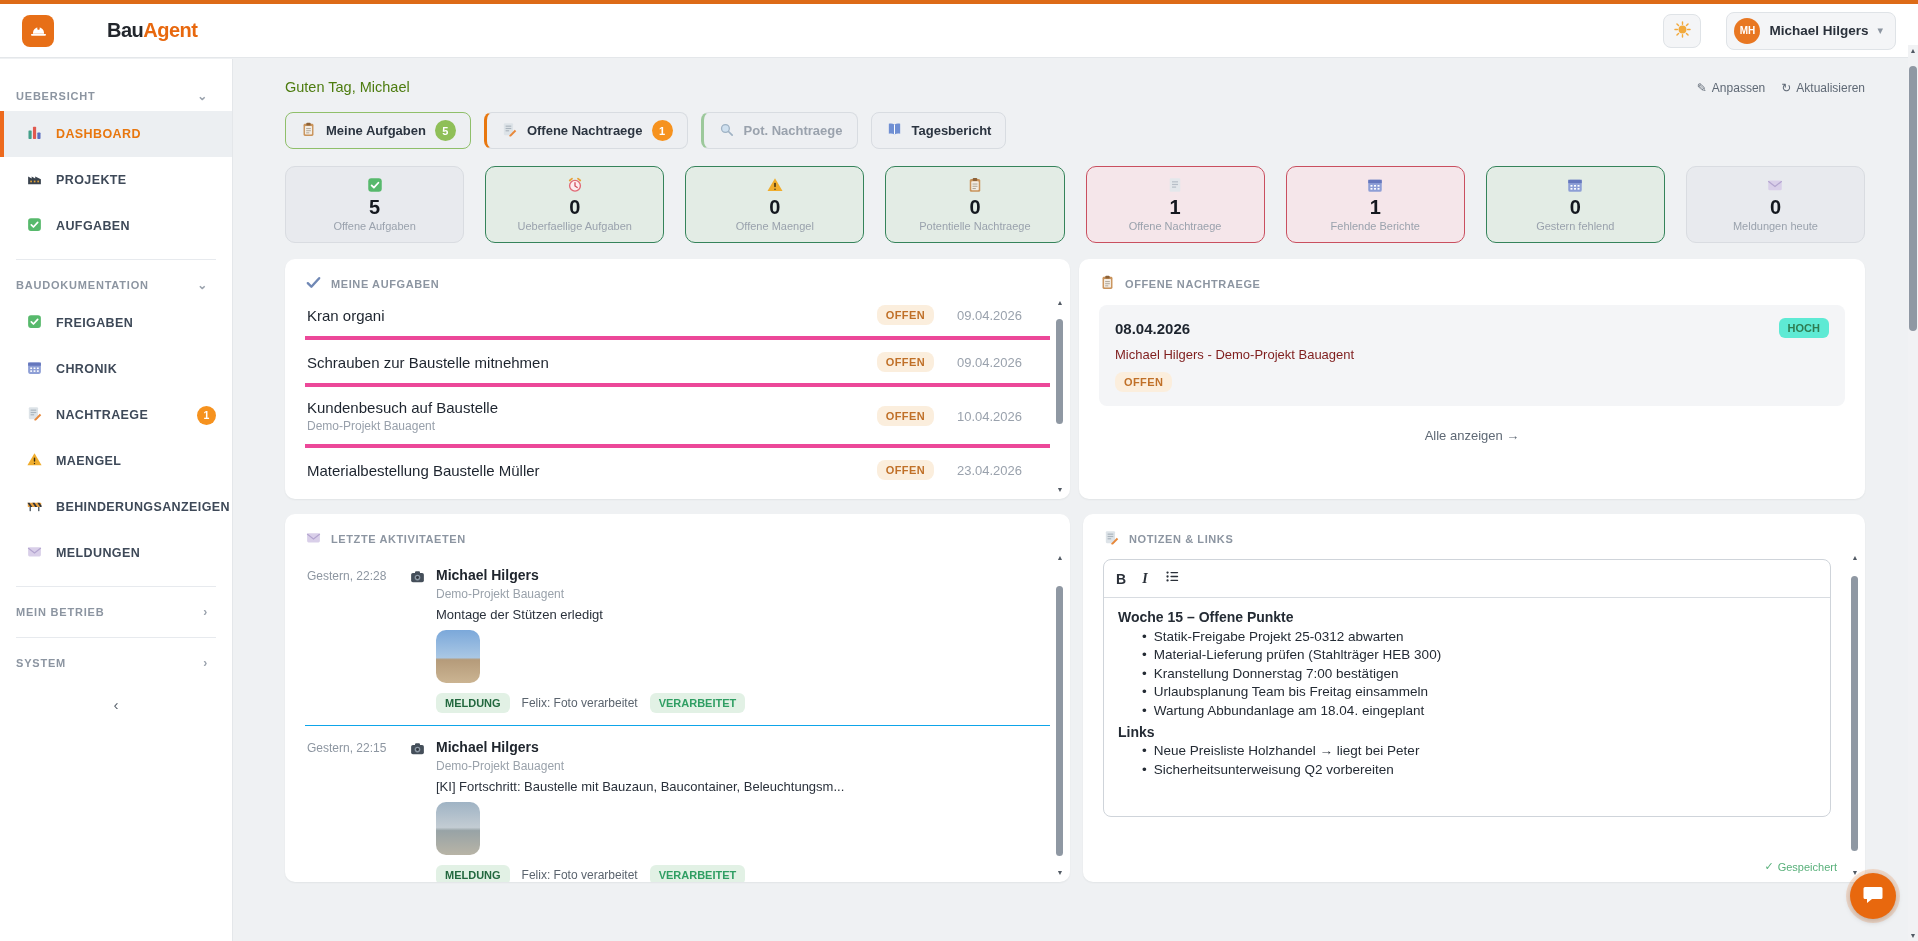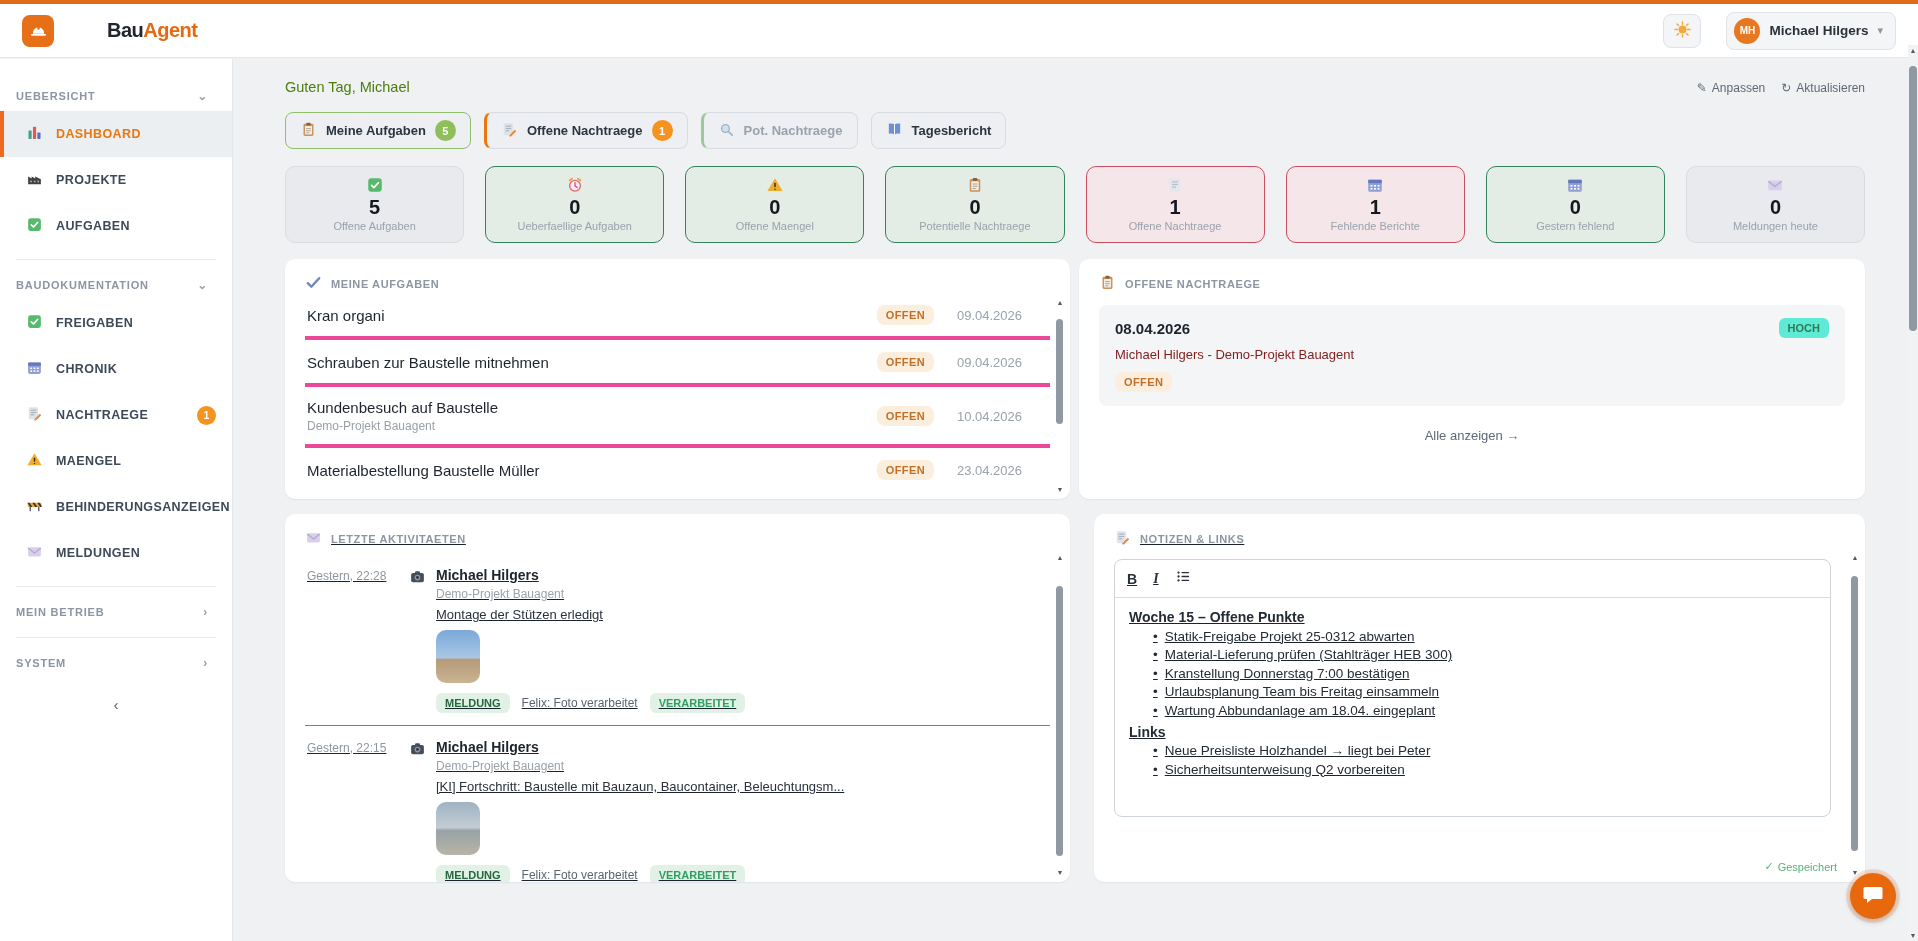--- a/index.html
+++ b/index.html
@@ -64,21 +64,21 @@
   .stats { display:flex; gap:21px; margin-top:17px; }
   .stat { flex:1; border-radius:10px; padding:9px 8px 10px; text-align:center; }
   .stat--gray  { background:#e8eaee; border:1px solid #d9dce1; }
   .stat--green { background:#e3ece5; border:1.5px solid #35835a; }
   .stat--red   { background:#f5e6ea; border:1.5px solid #c94f5f; }
   .stat .ic { width:18px; height:18px; margin:0 auto; display:block; }
   .stat-value { font-size:20px; font-weight:bold; color:#14181f; margin-top:2px; line-height:1.1; }
   .stat-label { font-size:11px; color:#9aa2ad; margin-top:2px; }
 
   .grid1 { display:grid; grid-template-columns: 785px 1fr; gap:9px; margin-top:16px; }
-  .grid2 { display:grid; grid-template-columns: 785px 1fr; gap:24px; margin-top:15px;text-decoration:underline; }
+  .grid2 { display:grid; grid-template-columns: 785px 1fr; gap:13px; margin-top:15px; }
   .panel { background:#fff; border-radius:10px; box-shadow:0 1px 2px rgba(20,30,40,.06);
            padding:15px 20px; position:relative; overflow:hidden; }
   .panel-h { display:flex; align-items:center; gap:9px; font-size:11px; font-weight:bold;
              letter-spacing:.6px; color:#8c95a1; }
 
   
   .panel--tasks { height:240px; }
   .task-row { display:flex; align-items:center; justify-content:space-between;
               padding:12px 28px 11px 2px; border-bottom:4px solid #ec4899; cursor:pointer; }
   .task-row:first-of-type { margin-top:4px; }

